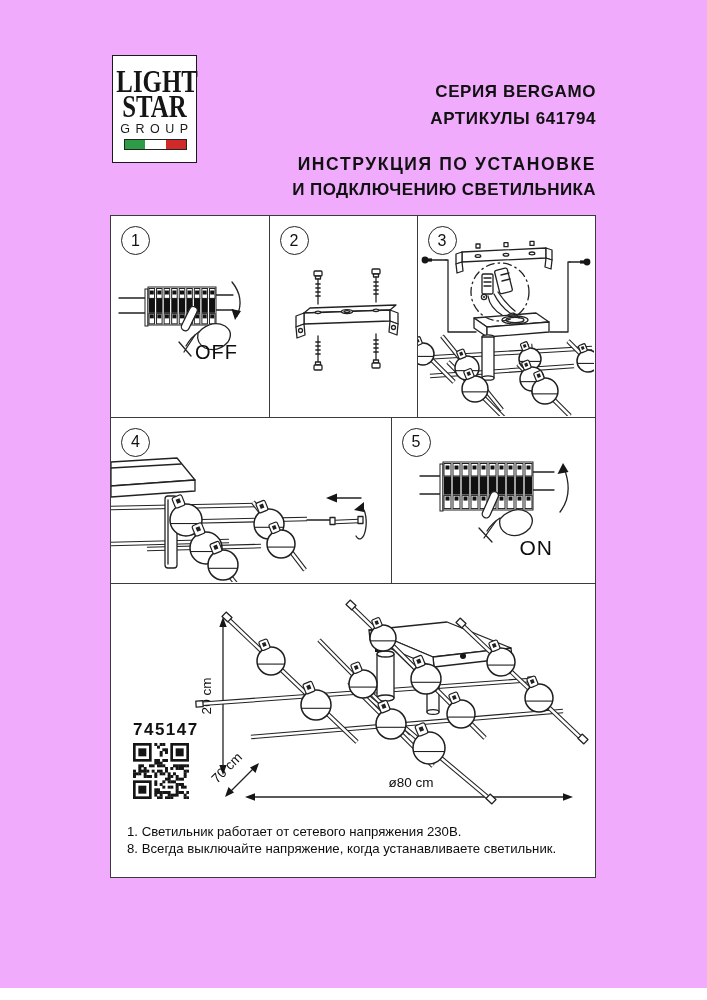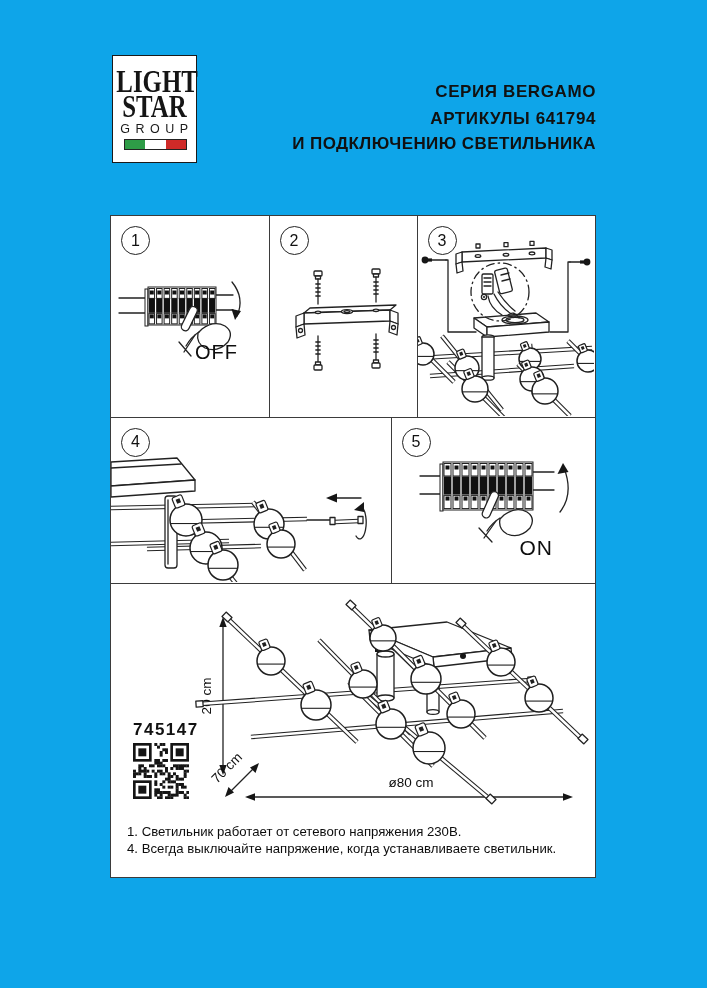--- a/index.html
+++ b/index.html
@@ -1,16 +1,16 @@
 <!DOCTYPE html>
 <html><head>
 <meta charset="utf-8">
 <style>
   html,body{margin:0;padding:0;background:#fff;}
-  .page{position:relative;width:707px;height:988px;background:#0ea5e9;
+  .page{position:relative;width:707px;height:988px;background:#f0abfc;
         font-family:"Liberation Sans",sans-serif;overflow:hidden;color:#111;}
   
   .logo{position:absolute;left:112px;top:55px;width:85px;height:108px;border:1.6px solid #1a1a1a;
         box-sizing:border-box;background:#fff;text-align:center;}
   .logo-word{font-family:"Liberation Serif",serif;font-weight:bold;font-size:27px;line-height:25px;
         color:#151515;transform:scale(.92,1.18);transform-origin:center;}
   .logo-w1{margin-top:13px;}
   .logo-group{font-family:"Liberation Sans",sans-serif;font-size:12.5px;letter-spacing:5.5px;
         margin-top:3px;margin-left:5px;color:#1a1a1a;text-align:center;}
   .logo-flag{position:absolute;left:11px;bottom:12px;width:61px;height:9px;border:1px solid #222;
@@ -73,20 +73,21 @@
     <div class="logo-flag">
       <span class="fg"></span>
         <span class="fw"></span>
         <span class="fr"></span>
     </div>
   </div>
 
   <div class="titles">
     <div class="t-series">СЕРИЯ BERGAMO</div>
     <div class="t-article">АРТИКУЛЫ 641794</div>
+    <div class="t-instr1">ИНСТРУКЦИЯ ПО УСТАНОВКЕ</div>
     <div class="t-instr2">И ПОДКЛЮЧЕНИЮ СВЕТИЛЬНИКА</div>
   </div>
 
   <div class="panel" id="p1">
     <div class="num">1</div>
     <div class="swlabel" id="off-label">OFF</div>
     <svg class="art" width="157" height="200">
       <path class="s" d="M8 82 H37 M8 97 H37 M105 79 H122 M105 94 H122"></path>
       <g class="breaker">
           <rect x="34" y="73" width="3" height="37" fill="#fff" stroke="#222" stroke-width="1"></rect>
@@ -585,17 +586,17 @@
           <use href="#sph" xlink:href="#sph" transform="translate(315,95) scale(1.5)"></use>
           <use href="#sph" xlink:href="#sph" transform="translate(318,164) scale(1.6)"></use>
           <use href="#sph" xlink:href="#sph" transform="translate(350,130) scale(1.4)"></use>
           <use href="#sph" xlink:href="#sph" transform="translate(390,78) scale(1.4)"></use>
           <use href="#sph" xlink:href="#sph" transform="translate(428,114) scale(1.4)"></use>
         </g>
       </g>
     </svg>
     <div class="notes">
       <div>1. Светильник работает от сетевого напряжения 230В.</div>
-      <div>4. Всегда выключайте напряжение, когда устанавливаете светильник.</div>
+      <div>8. Всегда выключайте напряжение, когда устанавливаете светильник.</div>
     </div>
   </div>
 
 </div>
 
 </body></html>

